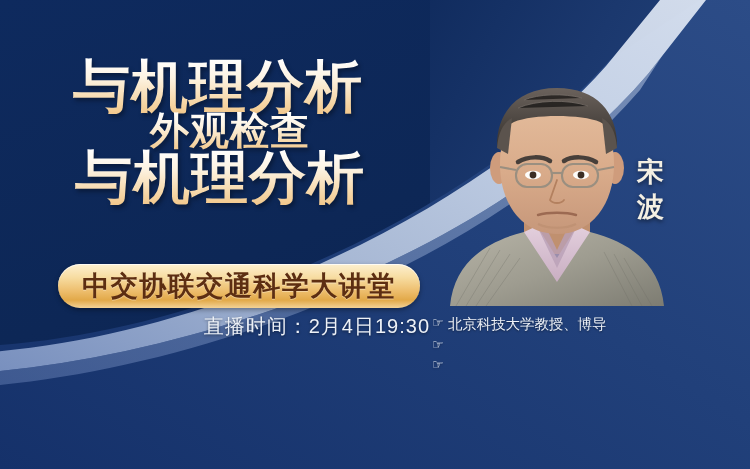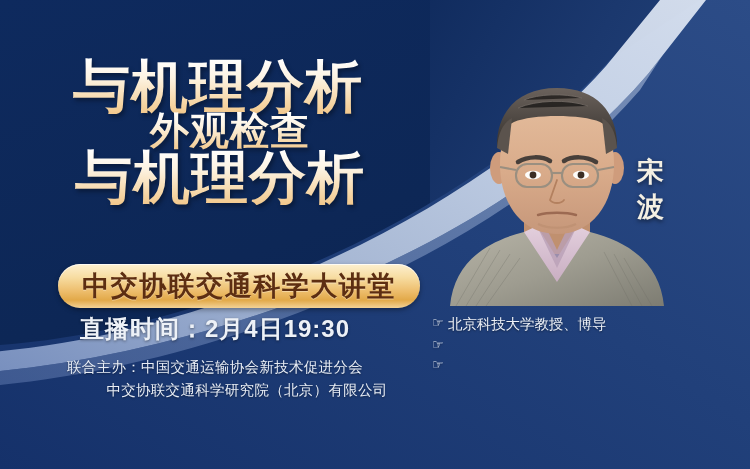--- a/index.html
+++ b/index.html
@@ -72,22 +72,22 @@
     color:#5d2e12;
     letter-spacing:1.5px;
     white-space:nowrap;
     text-shadow:0 1px 0 rgba(255,255,255,.35);
     text-align:center;
   }
 
   
   .live-time{
     position:absolute;left:0;top:313px;width:430px;
-    text-align:center;
-    font-size:24px;font-weight:bold;color:#edf1f7;
+    text-align:right;
+    font-size:20px;font-weight:normal;color:#edf1f7;
     letter-spacing:1px;
     text-shadow:0 1px 3px rgba(0,0,0,.45);
     white-space:nowrap;
   }
 
   
   .organizers{
     position:absolute;left:0;top:356px;width:430px;
     text-align:center;
     color:#e8edf5;
@@ -268,24 +268,20 @@
     <div class="title-line l2">外观检查</div>
     <div class="title-line l3">与机理分析</div>
   </div>
 
   <div class="gold-banner">
     <span>中交协联交通科学大讲堂</span>
   </div>
 
   <div class="live-time">直播时间：2月4日19:30</div>
 
-  <div class="organizers">
-    <div>联合主办：中国交通运输协会新技术促进分会</div>
-    <div class="ind">中交协联交通科学研究院（北京）有限公司</div>
-  </div>
 
   <div class="credentials">
     <div class="cred-row">
       <span class="cred-icon">☞</span>
       <span class="cred-text">北京科技大学教授、博导</span>
     </div>
     <div class="cred-row">
       <span class="cred-icon">☞</span>
     </div>
     <div class="cred-row">

